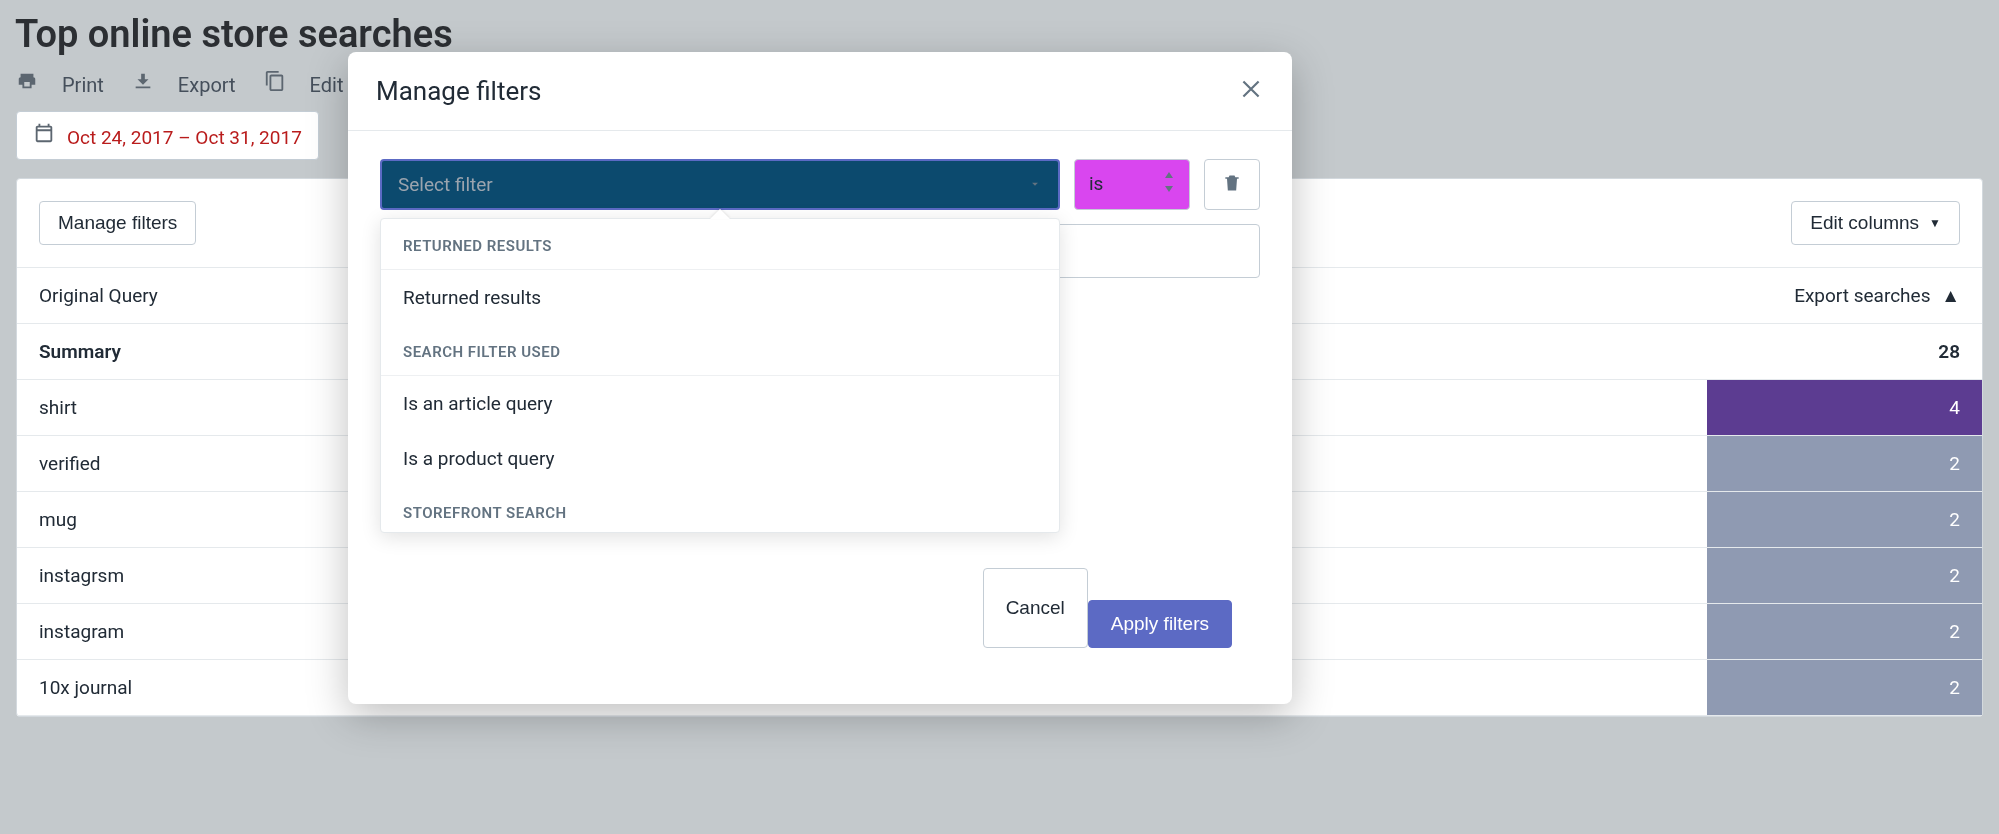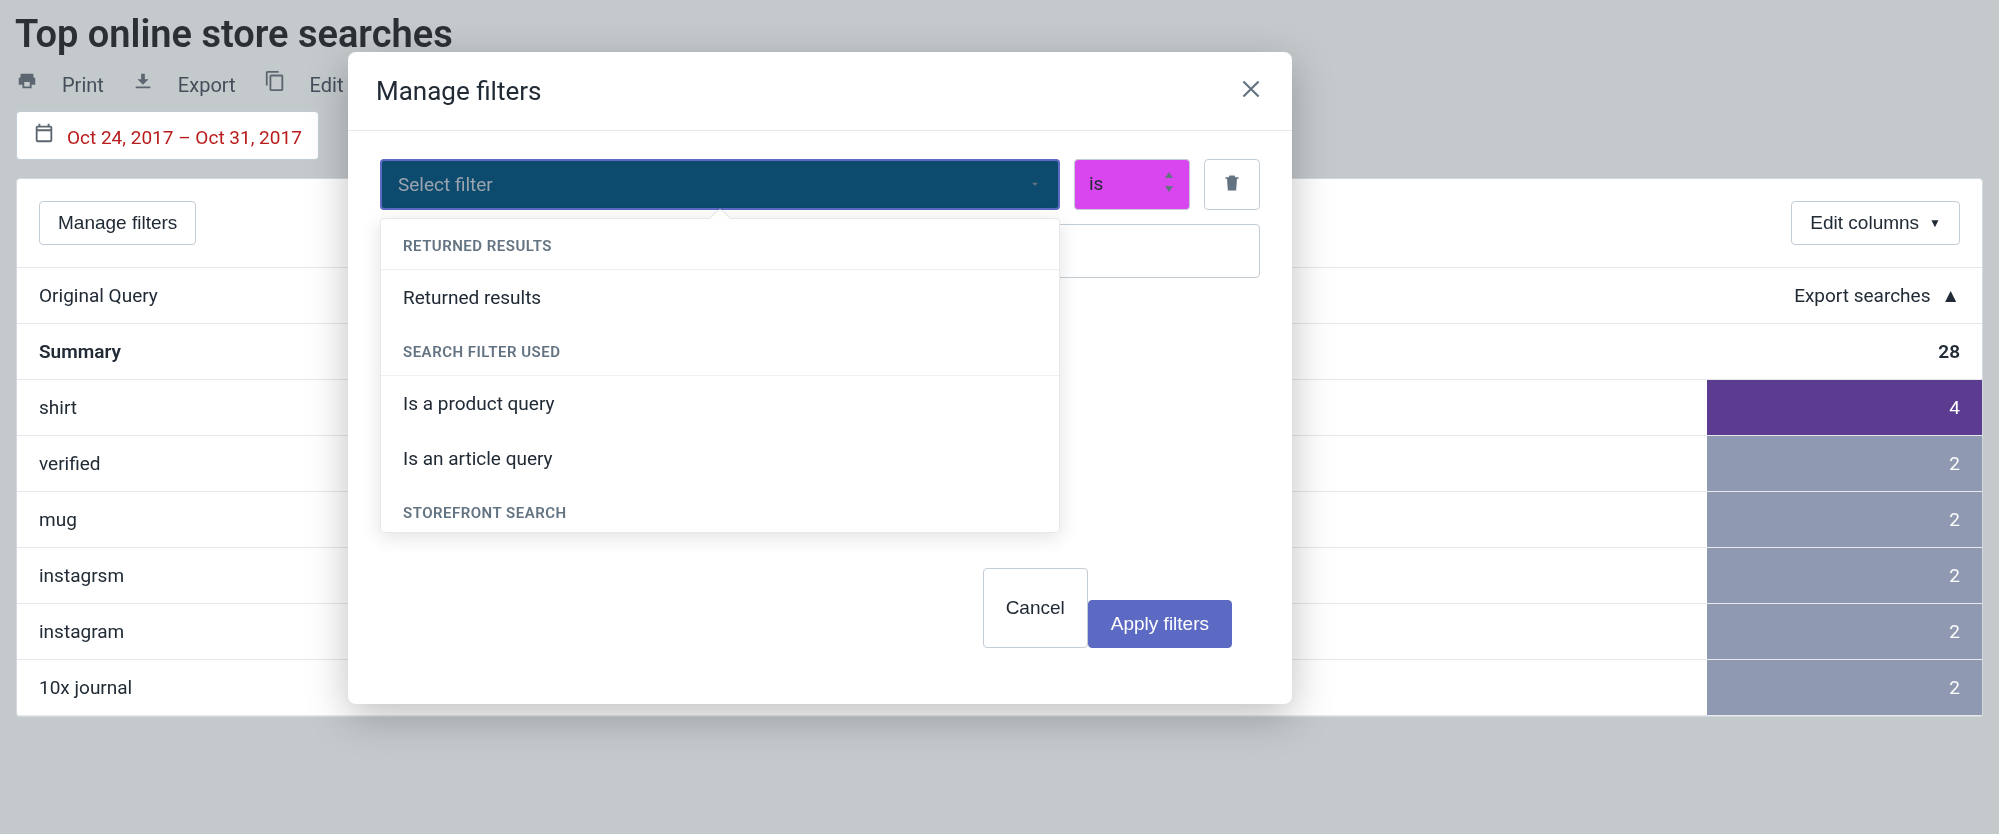--- a/index.html
+++ b/index.html
@@ -421,22 +421,22 @@
               <svg width="14" height="14" viewBox="0 0 24 24" fill="#637381">
                   <path d="M7 10l5 5 5-5z"></path>
                 </svg>
             </span>
           </div>
           <div class="pointer"></div>
           <div class="dropdown">
             <div class="dd-group-header">Returned Results</div>
             <div class="dd-item">Returned results</div>
             <div class="dd-group-header">Search Filter Used</div>
+            <div class="dd-item">Is an article query</div>
             <div class="dd-item">Is a product query</div>
-            <div class="dd-item">Is an article query</div>
             <div class="dd-cut">Storefront Search</div>
           </div>
         </div>
         <div class="is-select">
           <span>is</span>
           <span class="stepper">
             <svg viewBox="0 0 10 20" fill="#637381">
                 <path d="M5 0l4 6H1l4-6zm0 20l-4-6h8l-4 6z"></path>
               </svg>
           </span>

